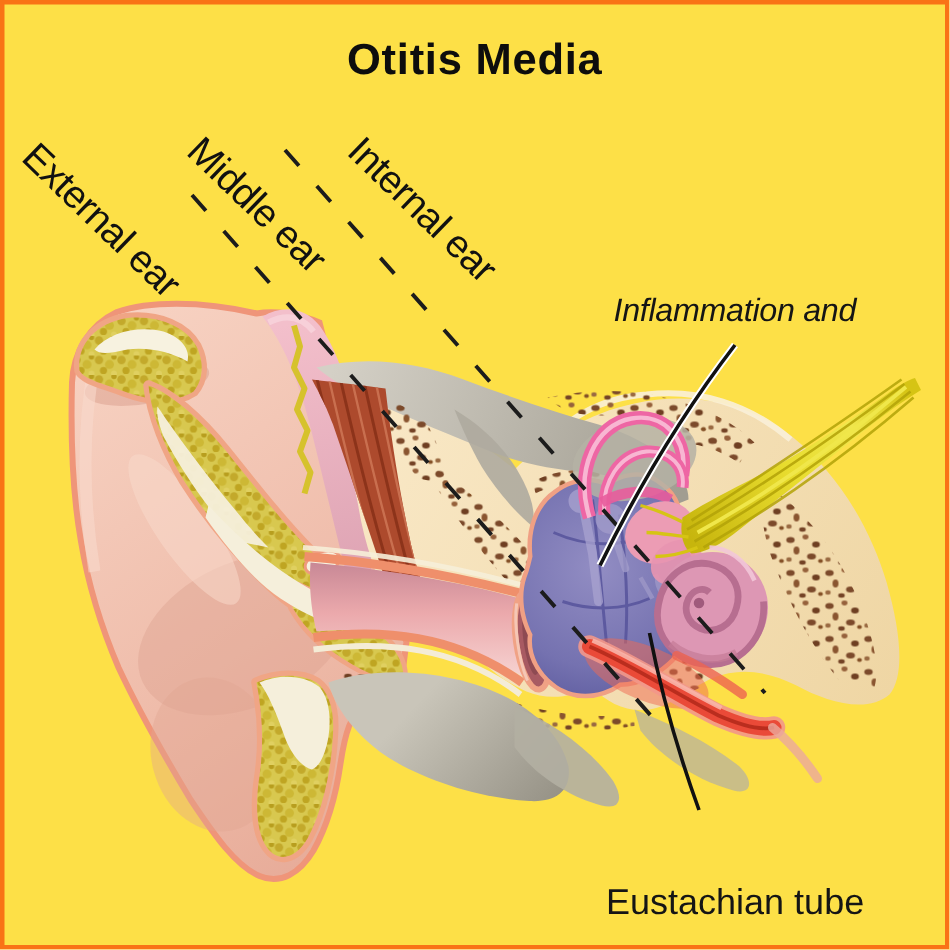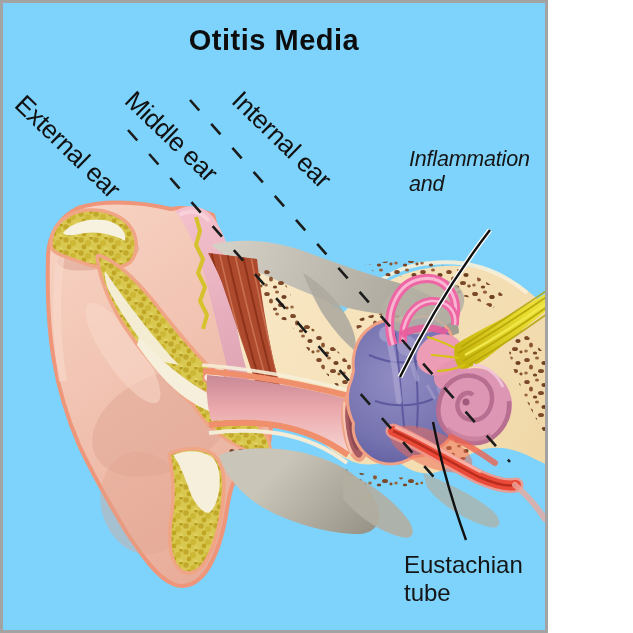--- a/index.html
+++ b/index.html
@@ -1,41 +1,41 @@
 <!DOCTYPE html>
 <html><head>
 <meta charset="utf-8">
 <style>
   html,body { margin:0; padding:0; background:#fff; }
   .stage {
-    position:relative; width:548px; height:633px;
-    box-sizing:border-box; border:3px solid #a3a3a3;
-    background:#7dd3fc; overflow:hidden;
+    position:relative; width:633px; height:633px;
+    box-sizing:border-box; border:3px solid #f97316;
+    background:#fde047; overflow:hidden;
     font-family:"Liberation Sans", sans-serif;
   }
   .stage svg { position:absolute; left:0; top:0; }
   .title {
     position:absolute; left:0; top:21px; width:100%;
     text-align:center; font-size:29px; font-weight:700;
     letter-spacing:.5px; color:#0d0d0d;
   }
   .rl {
     position:absolute; transform-origin:0 0; transform:rotate(44deg);
     font-size:26px; letter-spacing:-.5px; color:#111; white-space:nowrap;
   }
   .rl-external { left:27px;  top:86px; }
   .rl-middle   { left:137px; top:82px; }
   .rl-internal { left:244px; top:82px; }
-  .ann { position:absolute; color:#151515; }
+  .ann { position:absolute; color:#151515;margin-top:48px; }
   .ann-inflammation {
     left:406px; top:144px; font-style:italic;
     font-size:21.5px; line-height:25px; letter-spacing:-.2px;
   }
   .ann-eustachian {
-    left:401px; top:548px; font-size:24px; line-height:27.5px;
+    left:401px; top:537px; font-size:24px; line-height:27.5px;
   }
 </style>
 </head>
 <body>
 
 <div class="stage">
 
 <svg width="633" height="633" viewBox="0 0 633 633">
   <defs>
     <linearGradient id="skinGrad" gradientUnits="userSpaceOnUse" x1="60" y1="220" x2="300" y2="560">

